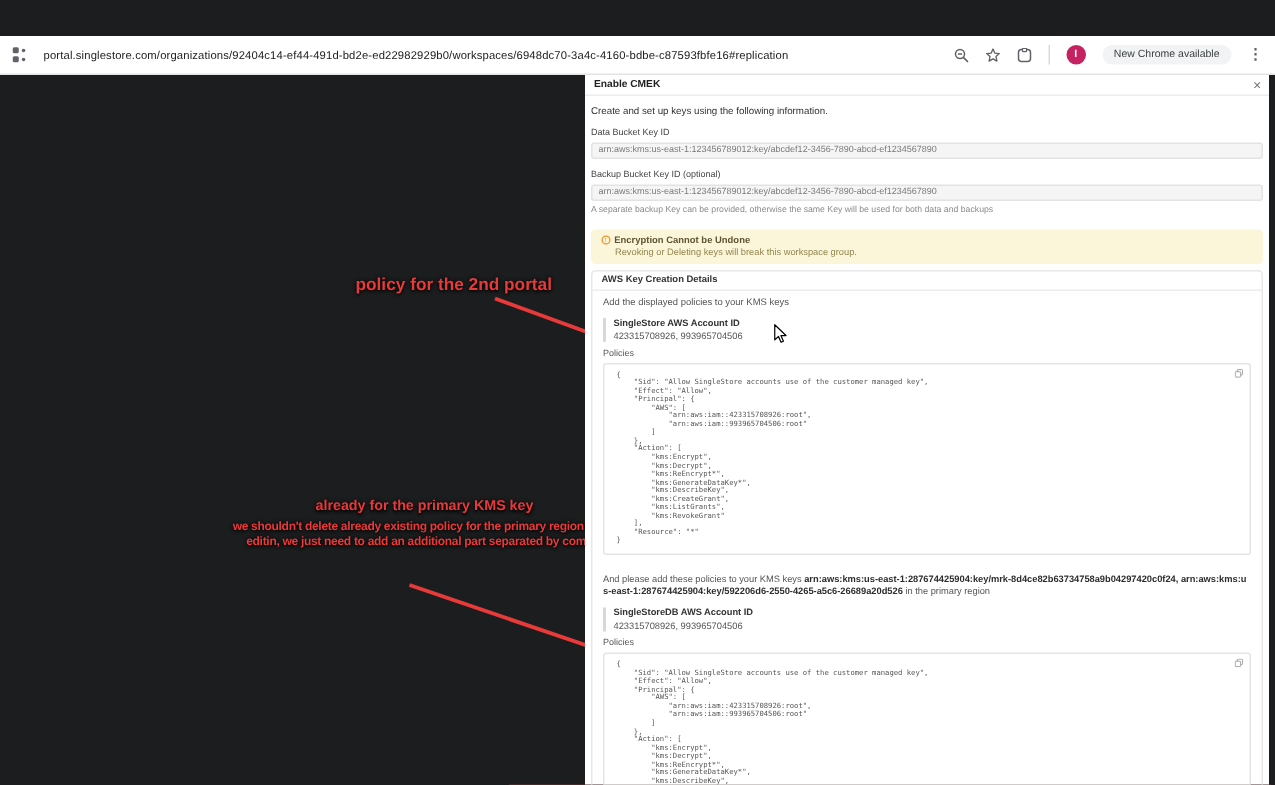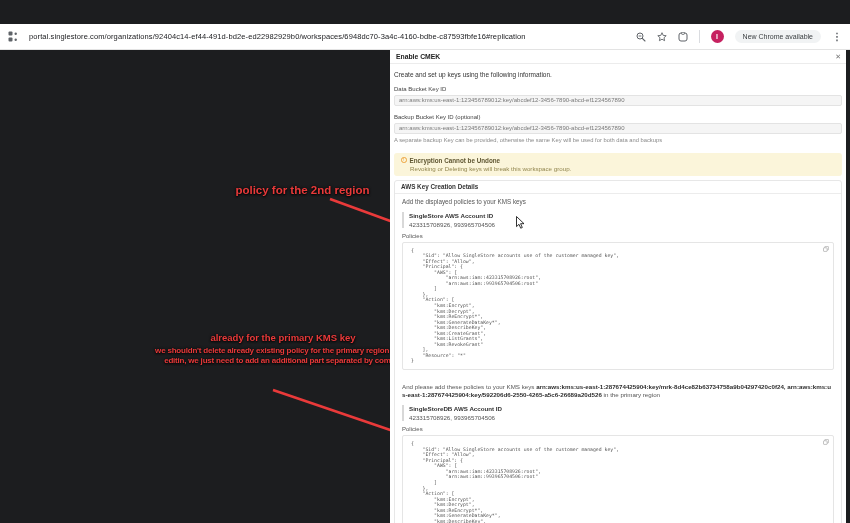--- a/index.html
+++ b/index.html
@@ -106,21 +106,21 @@
       </svg>
       <div class="bar-sep"></div>
       <div class="avatar">I</div>
       <div class="update-pill">New Chrome available</div>
       <div class="kebab">⋮</div>
     </div>
   </div>
 
   <div class="content">
 
-    <div class="ann ann-1">policy for the 2nd region</div>
+    <div class="ann ann-1">policy for the 2nd portal</div>
     <div class="ann ann-2-title">already for the primary KMS key</div>
     <div class="ann ann-2-body">we shouldn't delete already existing policy for the primary region when editin, we just need to add an additional part separated by comma</div>
 
     <svg class="arrows">
       <defs>
         <marker id="arrowhead" markerWidth="5" markerHeight="4.6" refX="3.6" refY="2.3" orient="auto">
           <path d="M0,0 L5,2.3 L0,4.6 Z" fill="#e93a3a"></path>
         </marker>
       </defs>
       <line x1="330" y1="149" x2="404" y2="176" stroke="#e93a3a" stroke-width="2.6" marker-end="url(#arrowhead)"></line>

